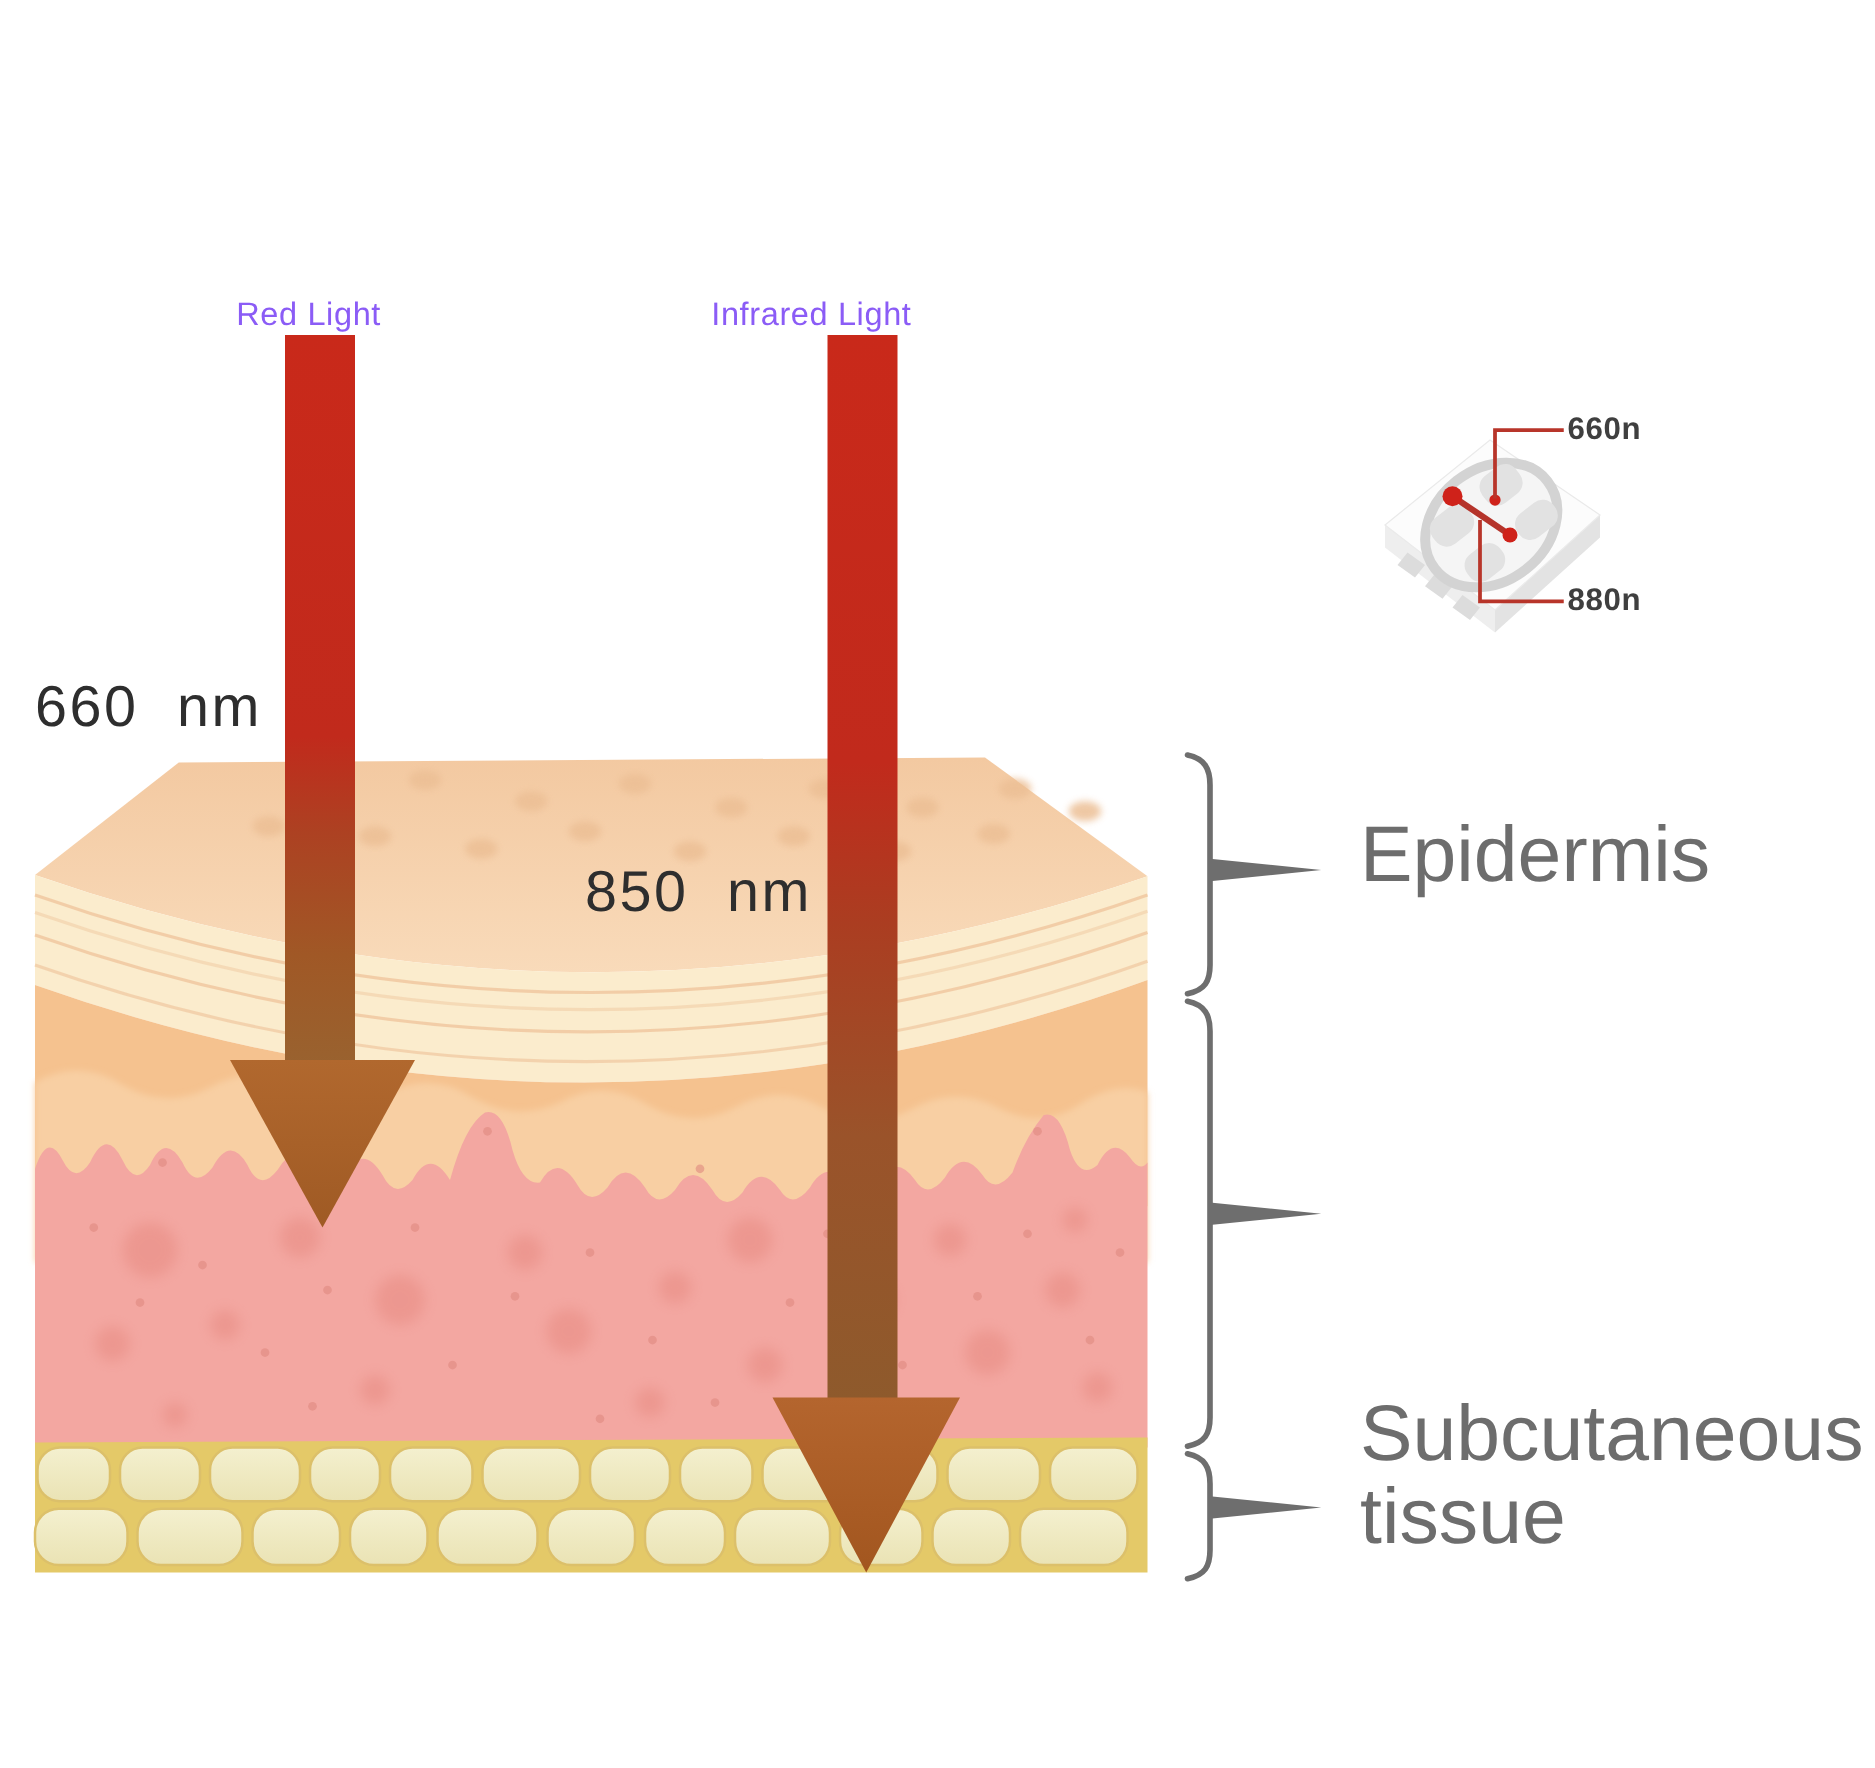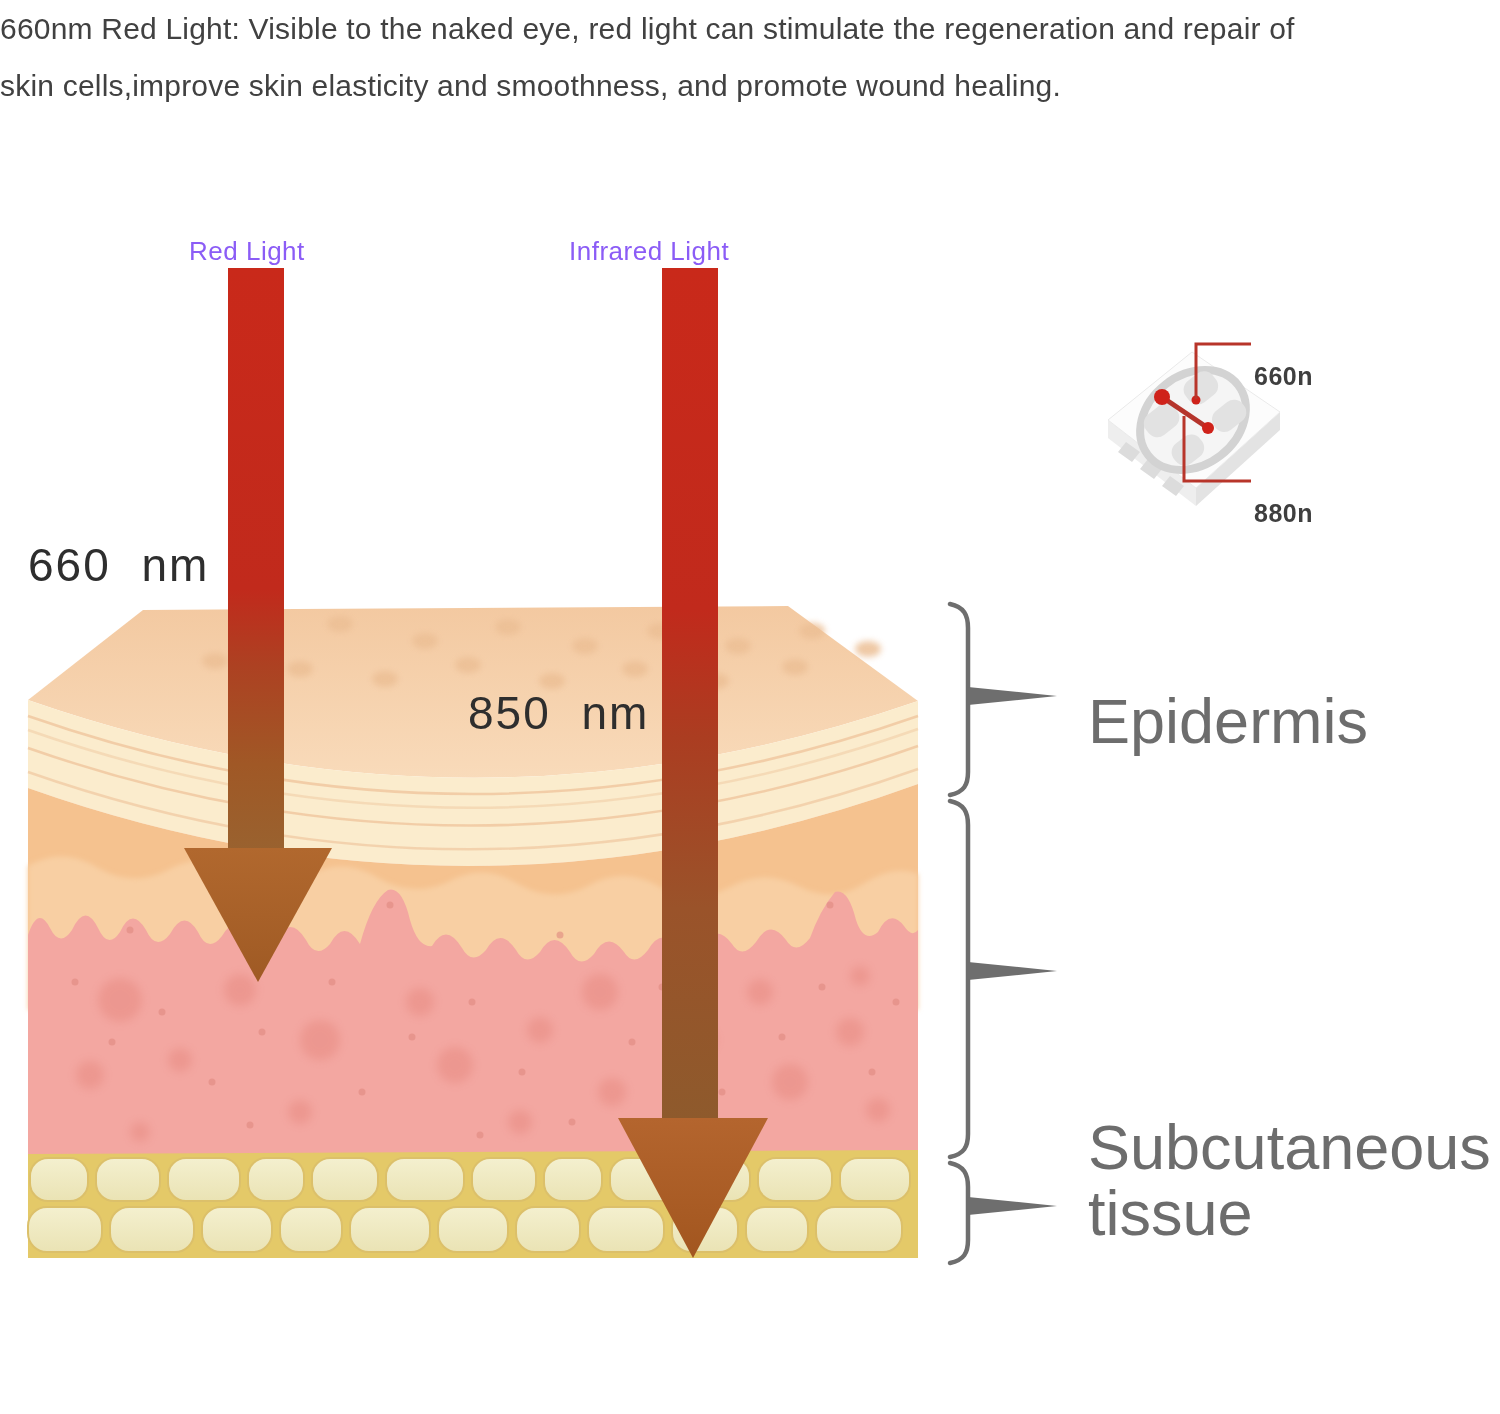--- a/index.html
+++ b/index.html
@@ -9,21 +9,21 @@
   }
   .scene{position:absolute;left:0;top:0;}
   .txt{position:absolute;white-space:nowrap;}
   .para{color:var(--text_dark,#414141);font-size:30px;line-height:57px;letter-spacing:.2px;}
   .para-top{left:28px;top:92px;}
   .para-bottom{left:28px;top:1304px;}
   .beam-label{color:#8b5cf6;font-size:26px;line-height:34px;letter-spacing:.5px;}
   .wave-label{color:#2e2e2e;font-size:46px;line-height:50px;letter-spacing:2px;word-spacing:16px;}
   .layer-label{position:absolute;color:var(--label_gray,#6d6d6d);font-size:63px;line-height:66px;letter-spacing:0;}
   .layer-wrap{white-space:normal;width:440px;}
-  .chip-label{color:var(--chip_label_dark,#3f3f3f);font-size:25px;line-height:26px;font-weight:700;letter-spacing:.5px;margin-top:33px;}
+  .chip-label{color:var(--chip_label_dark,#3f3f3f);font-size:25px;line-height:26px;font-weight:700;letter-spacing:.5px;}
   .brace{fill:none;stroke:var(--brace_gray,#6e6e6e);stroke-width:4.5;stroke-linecap:round;}
   .brace-spike{fill:var(--brace_gray,#6e6e6e);}
   .chipline{fill:none;stroke:var(--chip_line_red,#b8352a);stroke-width:3;}
   .fill-dermis{fill:var(--dermis_pink,#f3a7a1);}
   .fill-orange{fill:var(--epidermis_orange,#f5c28f);}
   .fill-cream{fill:var(--epidermis_cream,#fbeccd);}
   .fill-subq{fill:var(--subcutis_yellow,#e4c968);}
 </style>
 </head>
 <body>
@@ -242,31 +242,27 @@
       </g>
       <line x1="1162" y1="397" x2="1208" y2="428" stroke="#b5342b" stroke-width="5"></line>
       <circle cx="1162" cy="397" r="8" fill="#cf221a"></circle>
       <circle cx="1208" cy="428" r="6" fill="#cf221a"></circle>
       <circle cx="1196" cy="400" r="4.5" fill="#cf221a"></circle>
       <path class="chipline" d="M 1196,399 L 1196,344 L 1251,344"></path>
       <path class="chipline" d="M 1184,416 L 1184,481 L 1251,481"></path>
     </g>
   </svg>
 
-  <div class="para para-top">
-    <div class="txt" style="position:static">660nm Red Light: Visible to the naked eye, red light can stimulate the regeneration and repair of</div>
-    <div class="txt" style="position:static">skin cells,improve skin elasticity and smoothness, and promote wound healing.</div>
-  </div>
 
   <div class="txt beam-label" style="left:189px;top:234px">Red Light</div>
   <div class="txt beam-label" style="left:569px;top:234px">Infrared Light</div>
 
   <div class="txt wave-label" style="left:28px;top:540px">660 nm</div>
   <div class="txt wave-label" style="left:468px;top:688px">850 nm</div>
 
-  <div class="layer-label" style="left:1088px;top:688px">Epidermis</div>
+  <div class="layer-label" style="left:1088px;top:651px">Epidermis</div>
   <div class="layer-label layer-wrap" style="left:1088px;top:1114px">Subcutaneous tissue</div>
 
   <div class="txt chip-label" style="left:1254px;top:330px">660n</div>
   <div class="txt chip-label" style="left:1254px;top:467px">880n</div>
 
 
 </div>
 
 </body></html>

